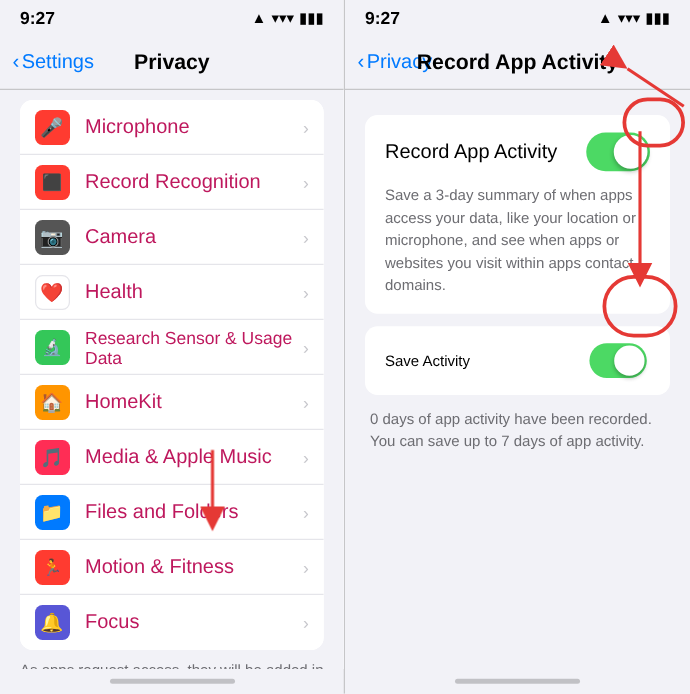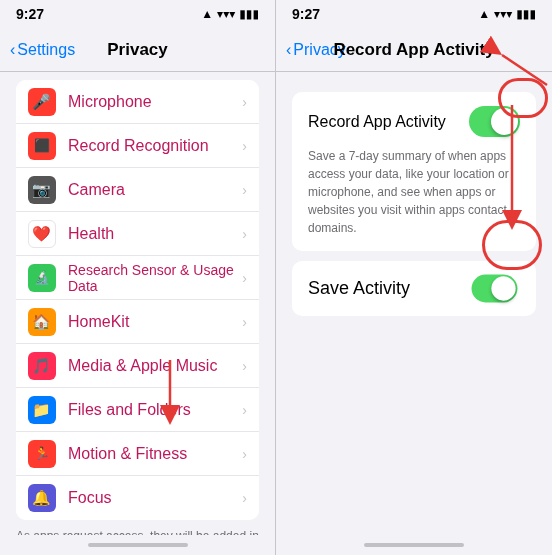--- a/index.html
+++ b/index.html
@@ -411,30 +411,31 @@
 
     <div class="right-content">
 
       <div class="toggle-section">
         <div class="toggle-row">
           <span class="toggle-label">Record App Activity</span>
           <div class="toggle-switch">
             <div class="toggle-knob"></div>
           </div>
         </div>
-        <p class="toggle-description">Save a 7-day summary of when apps access your data, like your location or microphone, and see when apps or websites you visit within apps contact domains.</p>
+        <p class="toggle-description">Save a 3-day summary of when apps access your data, like your location or microphone, and see when apps or websites you visit within apps contact domains.</p>
       </div>
 
       <div style="background:#fff; border-radius:10px; padding:12px 16px; margin-bottom:10px; display:flex; align-items:center; justify-content:space-between;">
-        <span style="font-size:18px; color:#000;">Save Activity</span>
+        <span style="font-size:12px; color:#000;">Save Activity</span>
         <div class="toggle-switch" style="transform: scale(0.9);">
           <div class="toggle-knob"></div>
         </div>
       </div>
 
+      <p class="bottom-description">0 days of app activity have been recorded. You can save up to 7 days of app activity.</p>
     </div>
 
     <div class="home-indicator">
       <div class="home-bar"></div>
     </div>
   </div>
 
   <div class="circle-annotation" style="right: 4px; top: 78px; width: 50px; height: 40px; border-radius: 20px; border-color: #e53935;">
   </div>
 

